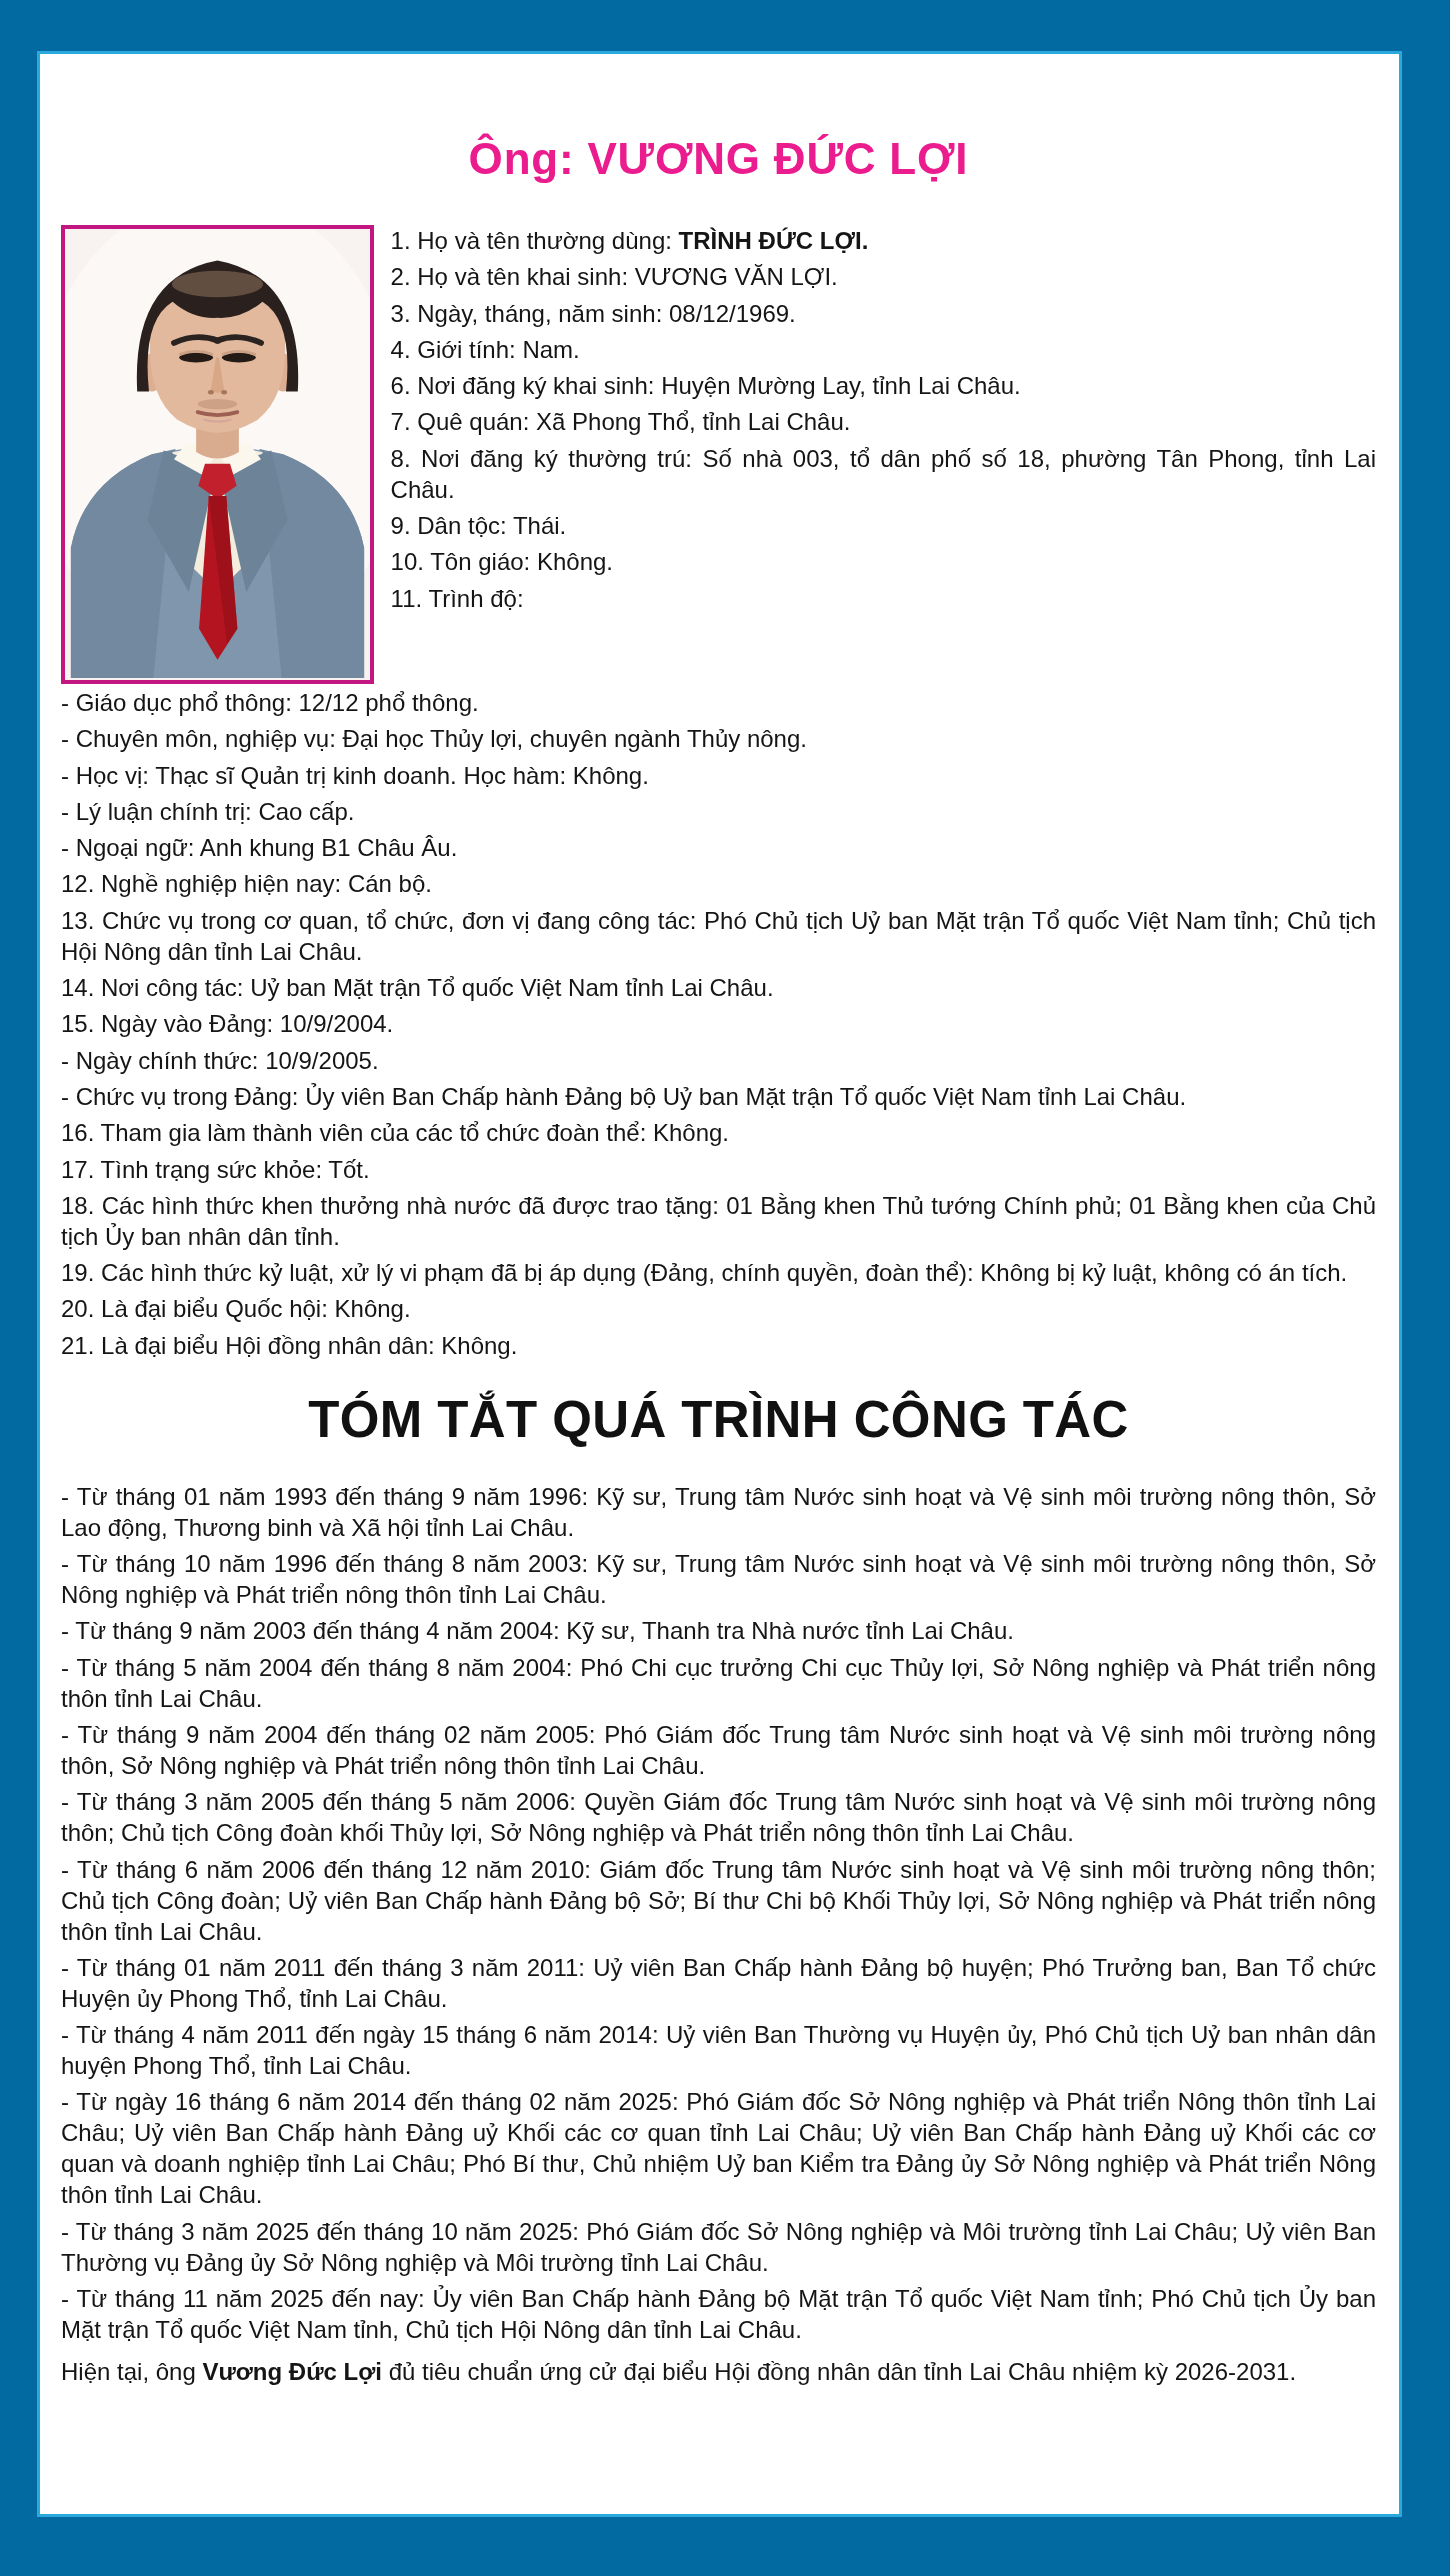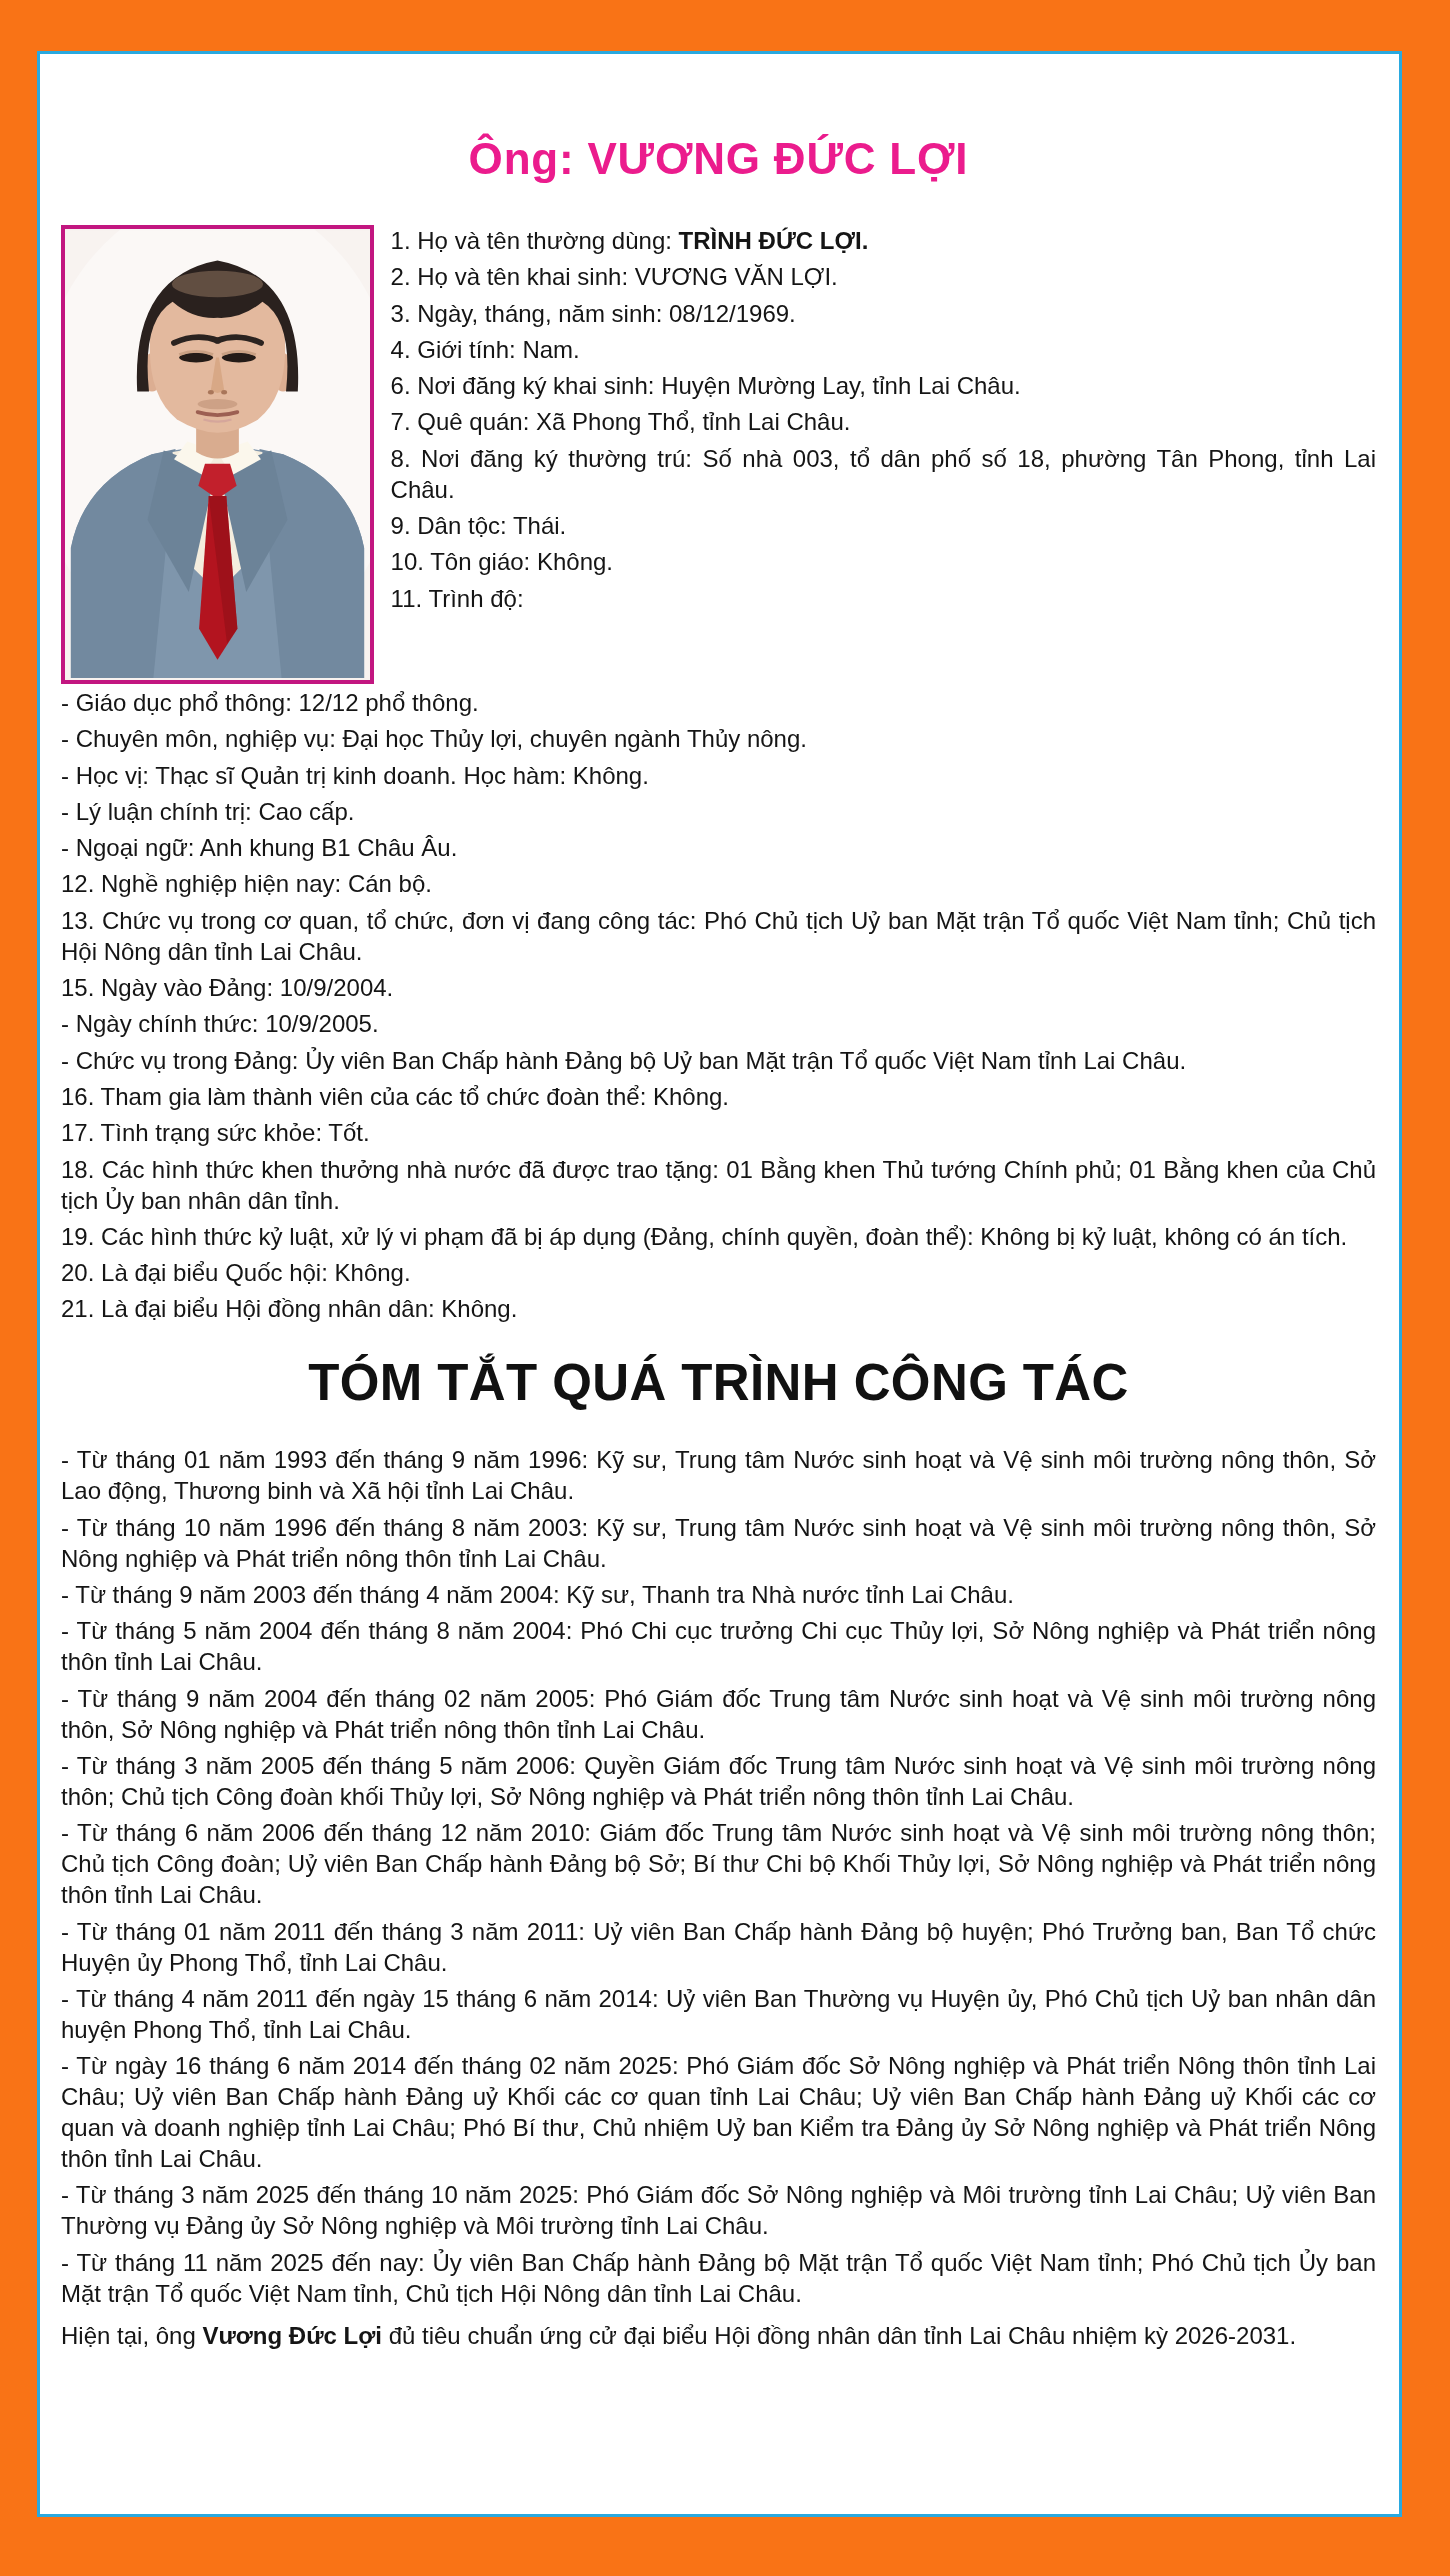--- a/index.html
+++ b/index.html
@@ -7,21 +7,21 @@
     --title_color:#EB1C8D;
     --photo_border:#C21680;
     --text_color:#151515;
   }
   *{box-sizing:border-box;}
   html,body{margin:0;padding:0;}
   body{
     width:1451px;height:2576px;background:#ffffff;
     font-family:"Liberation Sans", sans-serif;color:var(--text_color);
   }
-  .page{position:relative;width:1451px;height:2576px;background:#f97316;overflow:hidden;}
+  .page{position:relative;width:1451px;height:2576px;background:#0369a1;overflow:hidden;}
   .frame{
     position:absolute;left:37px;top:51px;width:1365px;height:2466px;
     border:3.8px solid var(--frame_border);
     background:#fff;
     padding:42px 23px 23px 21px;
   }
   .doc-title{
     margin:38px 0 0 0;
     text-align:center;
     font-size:44px;line-height:50px;font-weight:bold;letter-spacing:0.8px;
@@ -124,20 +124,21 @@
     </div>
 
     <div class="info-full">
         <p class="para"><span>- Giáo dục phổ thông: 12/12 phổ thông.</span></p>
         <p class="para"><span>- Chuyên môn, nghiệp vụ: Đại học Thủy lợi, chuyên ngành Thủy nông.</span></p>
         <p class="para"><span>- Học vị: Thạc sĩ Quản trị kinh doanh. Học hàm: Không.</span></p>
         <p class="para"><span>- Lý luận chính trị: Cao cấp.</span></p>
         <p class="para"><span>- Ngoại ngữ: Anh khung B1 Châu Âu.</span></p>
         <p class="para"><span>12. Nghề nghiệp hiện nay: Cán bộ.</span></p>
         <p class="para"><span>13. Chức vụ trong cơ quan, tổ chức, đơn vị đang công tác: Phó Chủ tịch Uỷ ban Mặt trận Tổ quốc Việt Nam tỉnh; Chủ tịch Hội Nông dân tỉnh Lai Châu.</span></p>
+        <p class="para"><span>14. Nơi công tác: Uỷ ban Mặt trận Tổ quốc Việt Nam tỉnh Lai Châu.</span></p>
         <p class="para"><span>15. Ngày vào Đảng: 10/9/2004.</span></p>
         <p class="para"><span>- Ngày chính thức: 10/9/2005.</span></p>
         <p class="para"><span>- Chức vụ trong Đảng: Ủy viên Ban Chấp hành Đảng bộ Uỷ ban Mặt trận Tổ quốc Việt Nam tỉnh Lai Châu.</span></p>
         <p class="para"><span>16. Tham gia làm thành viên của các tổ chức đoàn thể: Không.</span></p>
         <p class="para"><span>17. Tình trạng sức khỏe: Tốt.</span></p>
         <p class="para"><span>18. Các hình thức khen thưởng nhà nước đã được trao tặng: 01 Bằng khen Thủ tướng Chính phủ; 01 Bằng khen của Chủ tịch Ủy ban nhân dân tỉnh.</span></p>
         <p class="para"><span>19. Các hình thức kỷ luật, xử lý vi phạm đã bị áp dụng (Đảng, chính quyền, đoàn thể): Không bị kỷ luật, không có án tích.</span></p>
         <p class="para"><span>20. Là đại biểu Quốc hội: Không.</span></p>
         <p class="para"><span>21. Là đại biểu Hội đồng nhân dân: Không.</span></p>
       </div>

